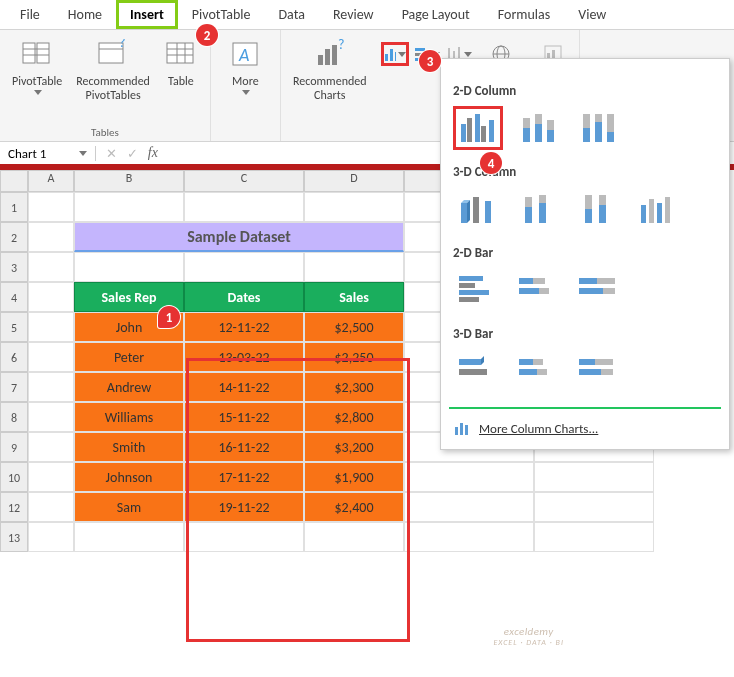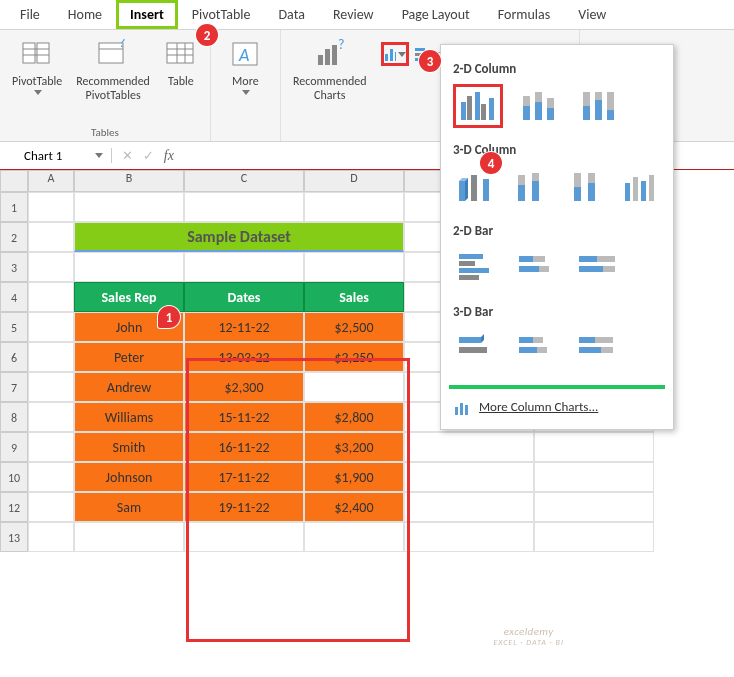--- a/index.html
+++ b/index.html
@@ -18,46 +18,46 @@
 .ritem { display: flex; flex-direction: column; align-items: center; font-size: 12px; color: #444; gap: 2px; padding: 2px 4px; text-align: center; white-space: pre; }
 .ricon { width: 34px; height: 34px; display: flex; align-items: center; justify-content: center; }
 .chart-tools { display: flex; gap: 4px; padding: 6px 4px 0; }
 
 
 .cbtn { width: 28px; height: 24px; border: 1px solid transparent; display: flex; align-items: center; justify-content: center; position: relative; }
 .cbtn.red { border: 3px solid #e63232; }
 .caret { width: 0; height: 0; border-left: 4px solid transparent; border-right: 4px solid transparent; border-top: 5px solid #777; margin-left: 2px; }
 
 
-.fnbar { display: flex; align-items: center; border-bottom: 1px solid #b91c1c; height: 28px; font-size: 13px; padding-left: 16px; }
+.fnbar { display: flex; align-items: center; border-bottom: 6px solid #b91c1c; height: 28px; font-size: 13px; }
 .namebox { width: 96px; border-right: 1px solid #ccc; padding: 0 8px; display: flex; align-items: center; justify-content: space-between; }
 .fxrow { display: flex; align-items: center; gap: 10px; padding-left: 10px; color: #999; }
 .fxicon { font-style: italic; font-family: serif; font-size: 14px; color: #666; }
 .rowhdr, .colhdr, .corner { background: #eee; border: 1px solid #ccc; font-size: 12px; color: #555; text-align: center; }
 .corner { width: 28px; height: 22px; }
 .colhdr { height: 22px; }
 .rowhdr { height: 30px; line-height: 30px; }
 
 
 .grid { position: absolute; top: 170px; left: 0; right: 0; }
 .gridrow { display: grid; grid-template-columns: 28px 46px 110px 120px 100px 130px 120px; }
 .cell { border: 1px solid #e0e0e0; height: 30px; font-size: 14px; padding: 0 6px; display: flex; align-items: center; justify-content: center; background: #fff; }
 
 
-.title-cell { background: #84cc16; font-weight: 600; font-size: 16px; color: #555; border-bottom: 2px solid #6aa0e8; grid-column: 3 / span 3; justify-content: center; }
+.title-cell { background: #c4b5fd; font-weight: 600; font-size: 16px; color: #555; border-bottom: 2px solid #6aa0e8; grid-column: 3 / span 3; justify-content: center; }
 .thead { background: #1aae5d; color: #fff; font-weight: 600; border: 1px solid #0e8a47; }
 .tdata { background: #f97316; color: #333; }
 
 
-.dropdown { position: absolute; top: 44px; left: 440px; width: 234px; background: #fff; border: 1px solid #ccc; box-shadow: 2px 2px 6px rgba(0,0,0,.25); padding: 10px 8px 4px; font-size: 13px; z-index: 50; }
+.dropdown { position: absolute; top: 58px; left: 440px; width: 290px; background: #fff; border: 1px solid #ccc; box-shadow: 2px 2px 6px rgba(0,0,0,.25); padding: 18px 8px 4px; font-size: 13px; z-index: 50; }
 .dd-section-title { font-weight: 600; color: #444; margin: 6px 0 8px 4px; font-size: 13px; }
 .dd-row { display: flex; gap: 10px; margin-bottom: 14px; padding-left: 4px; }
 .dd-item { width: 50px; height: 44px; border: 1px solid transparent; display: flex; align-items: center; justify-content: center; }
 .dd-item.red { border: 3px solid #e63232; }
-.dd-more { border-top: 4px solid #22c55e; padding: 10px 4px 8px; display: flex; gap: 8px; color: #333; }
+.dd-more { border-top: 2px solid #22c55e; padding: 10px 4px 8px; display: flex; align-items: center; gap: 8px; color: #333; }
 .dd-more span:last-child { text-decoration: underline; }
 
 
 .callout { position: absolute; width: 22px; height: 22px; background: #e63232; color: #fff; border-radius: 50%; font-size: 13px; font-weight: 600; display: flex; align-items: center; justify-content: center; box-shadow: 0 0 0 1px #fff; z-index: 100; }
 .callout::after { content: ""; position: absolute; width: 0; height: 0; }
 .pointer1 { left: 158px; top: 306px; border-radius: 50% 50% 50% 2px; }
 .pointer2 { left: 196px; top: 24px; }
 .pointer3 { left: 419px; top: 50px; }
 .pointer4 { left: 480px; top: 152px; }
 
@@ -279,20 +279,21 @@
         <div class="cell tdata">Peter</div>
         <div class="cell tdata">13-03-22</div>
         <div class="cell tdata">$2,250</div>
         <div class="cell"></div>
         <div class="cell"></div>
       </div>
       <div class="gridrow">
         <div class="rowhdr">7</div>
         <div class="cell"></div>
         <div class="cell tdata">Andrew</div>
+        <div class="cell tdata">14-11-22</div>
         <div class="cell tdata">$2,300</div>
         <div class="cell"></div>
         <div class="cell"></div>
       </div>
       <div class="gridrow">
         <div class="rowhdr">8</div>
         <div class="cell"></div>
         <div class="cell tdata">Williams</div>
         <div class="cell tdata">15-11-22</div>
         <div class="cell tdata">$2,800</div>

